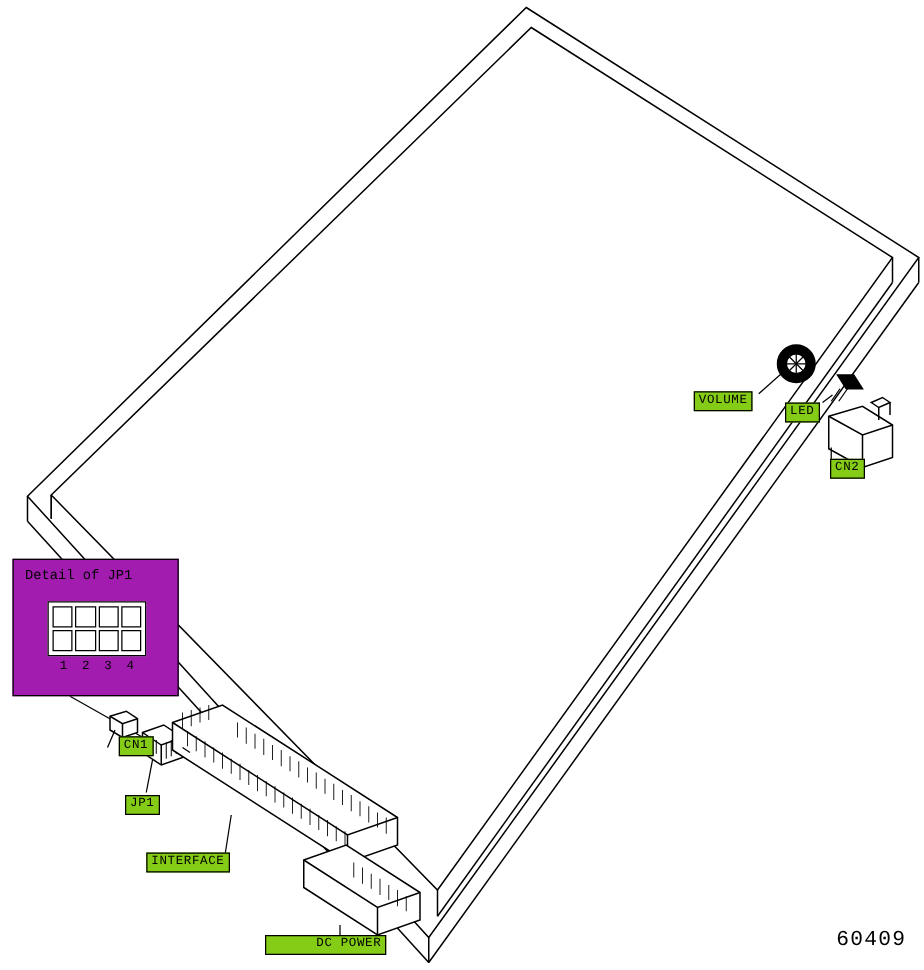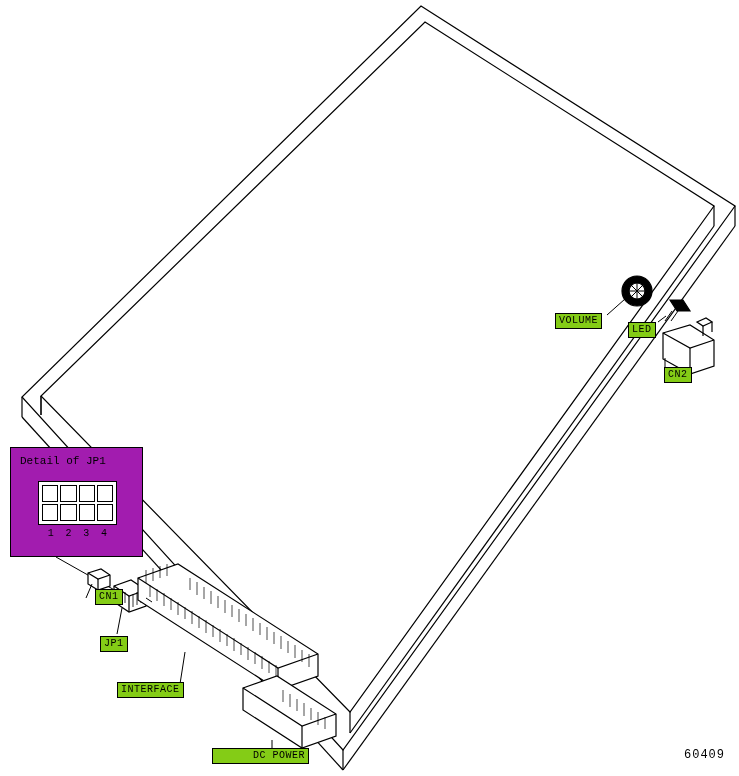--- a/index.html
+++ b/index.html
@@ -94,21 +94,21 @@
     justify-content: space-around;
     font-family: "Liberation Mono", monospace;
     font-size: 10px;
     color: #000;
   }
   .corner-code {
     position: absolute;
     right: 14px;
     bottom: 14px;
     font-family: "Liberation Mono", monospace;
-    font-size: 12px;
+    font-size: 17px;
     color: #000;
     letter-spacing: 1px;
   }
 </style>
 </head>
 <body>
 
 <div id="stage">
 
   <svg class="diagram" viewBox="0 0 739 776">

